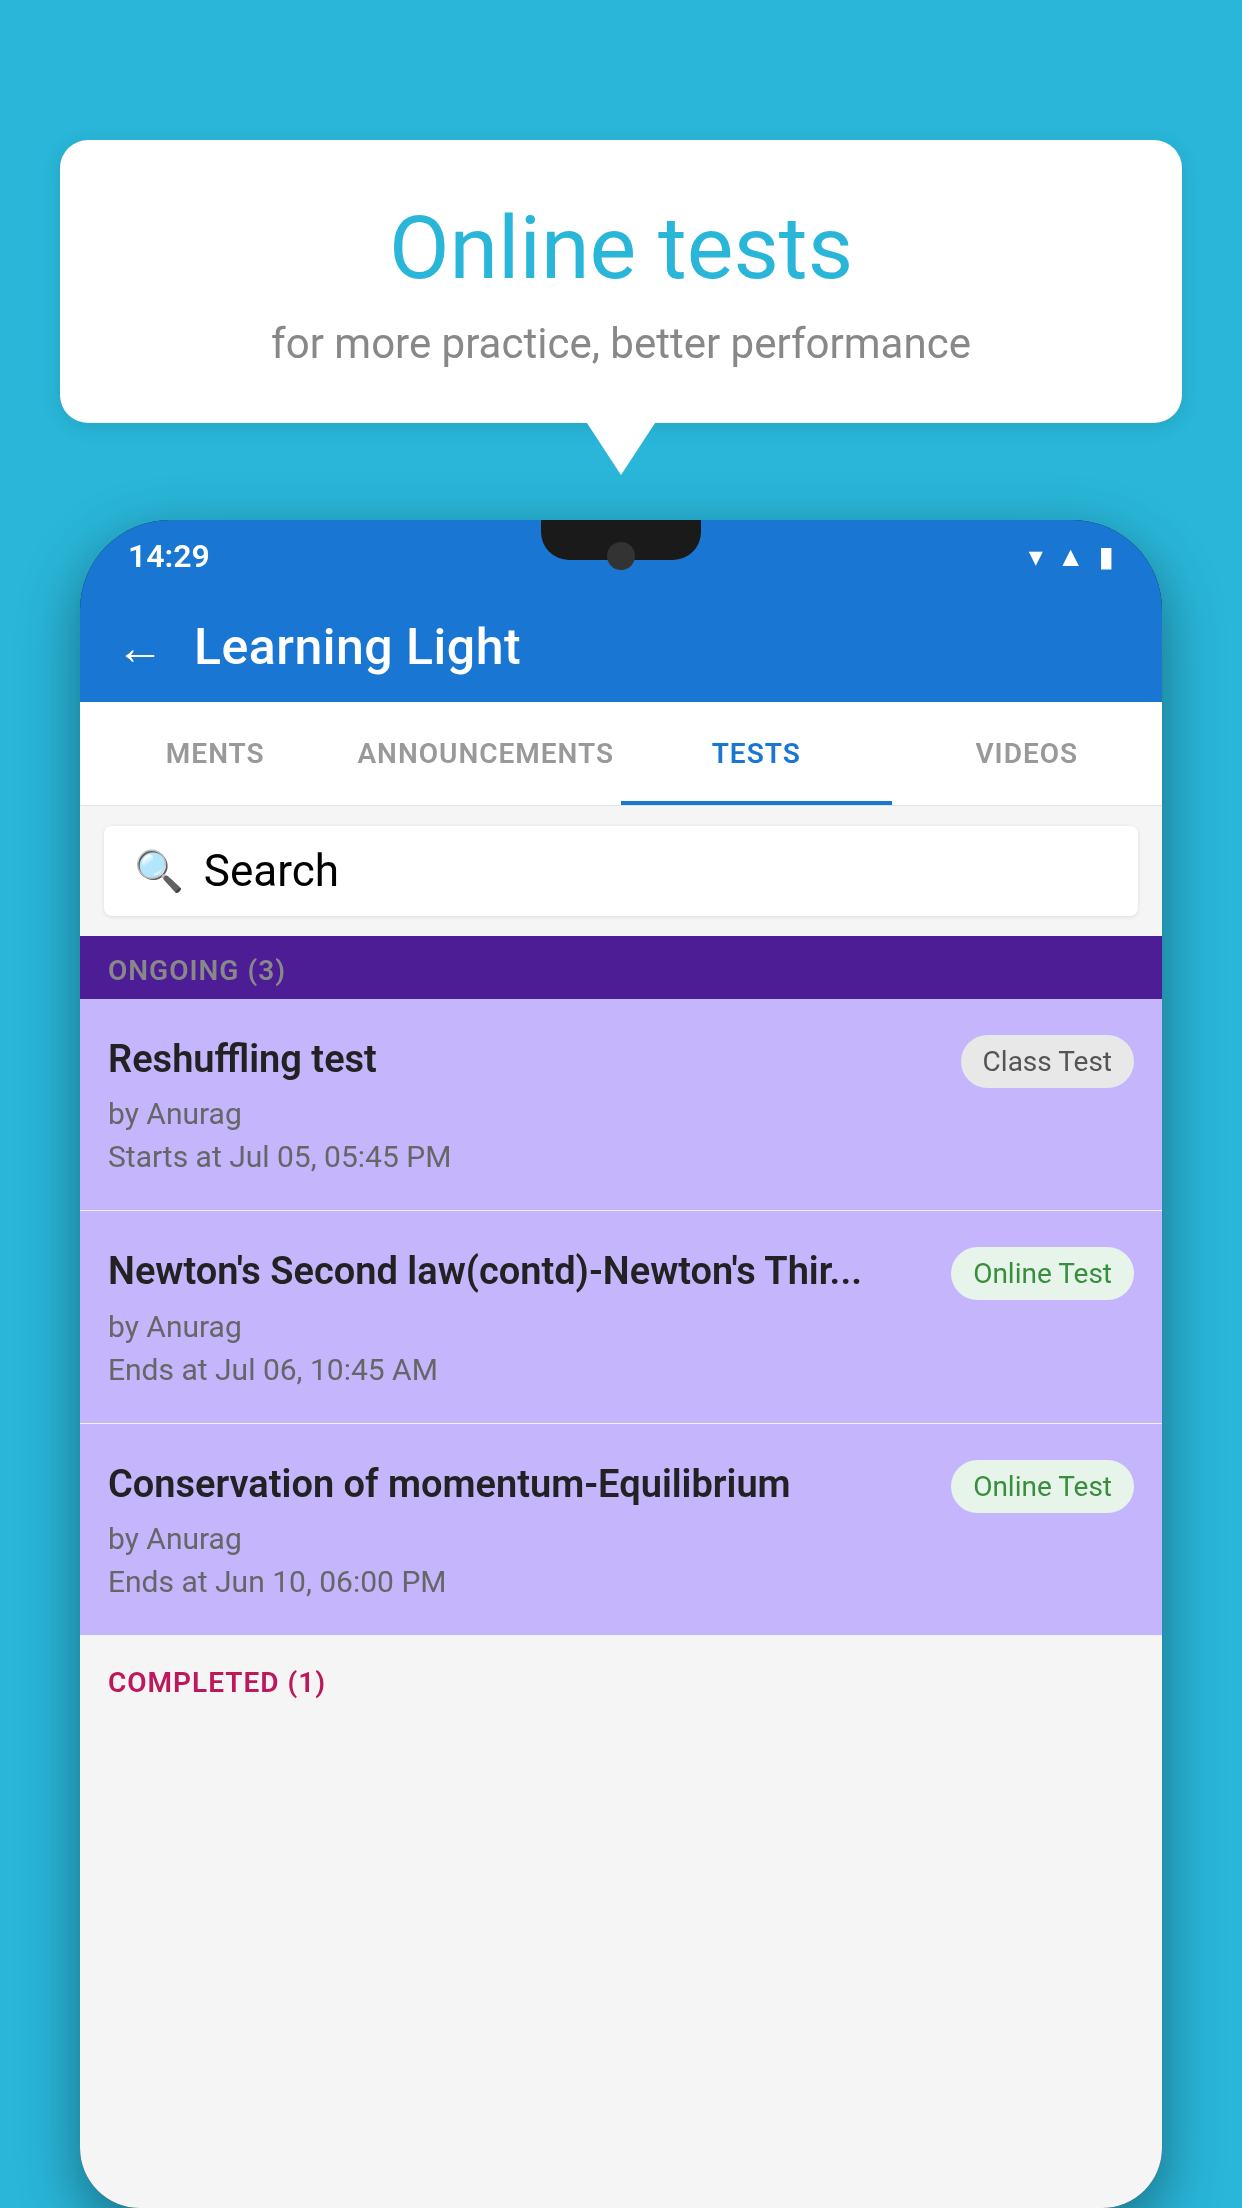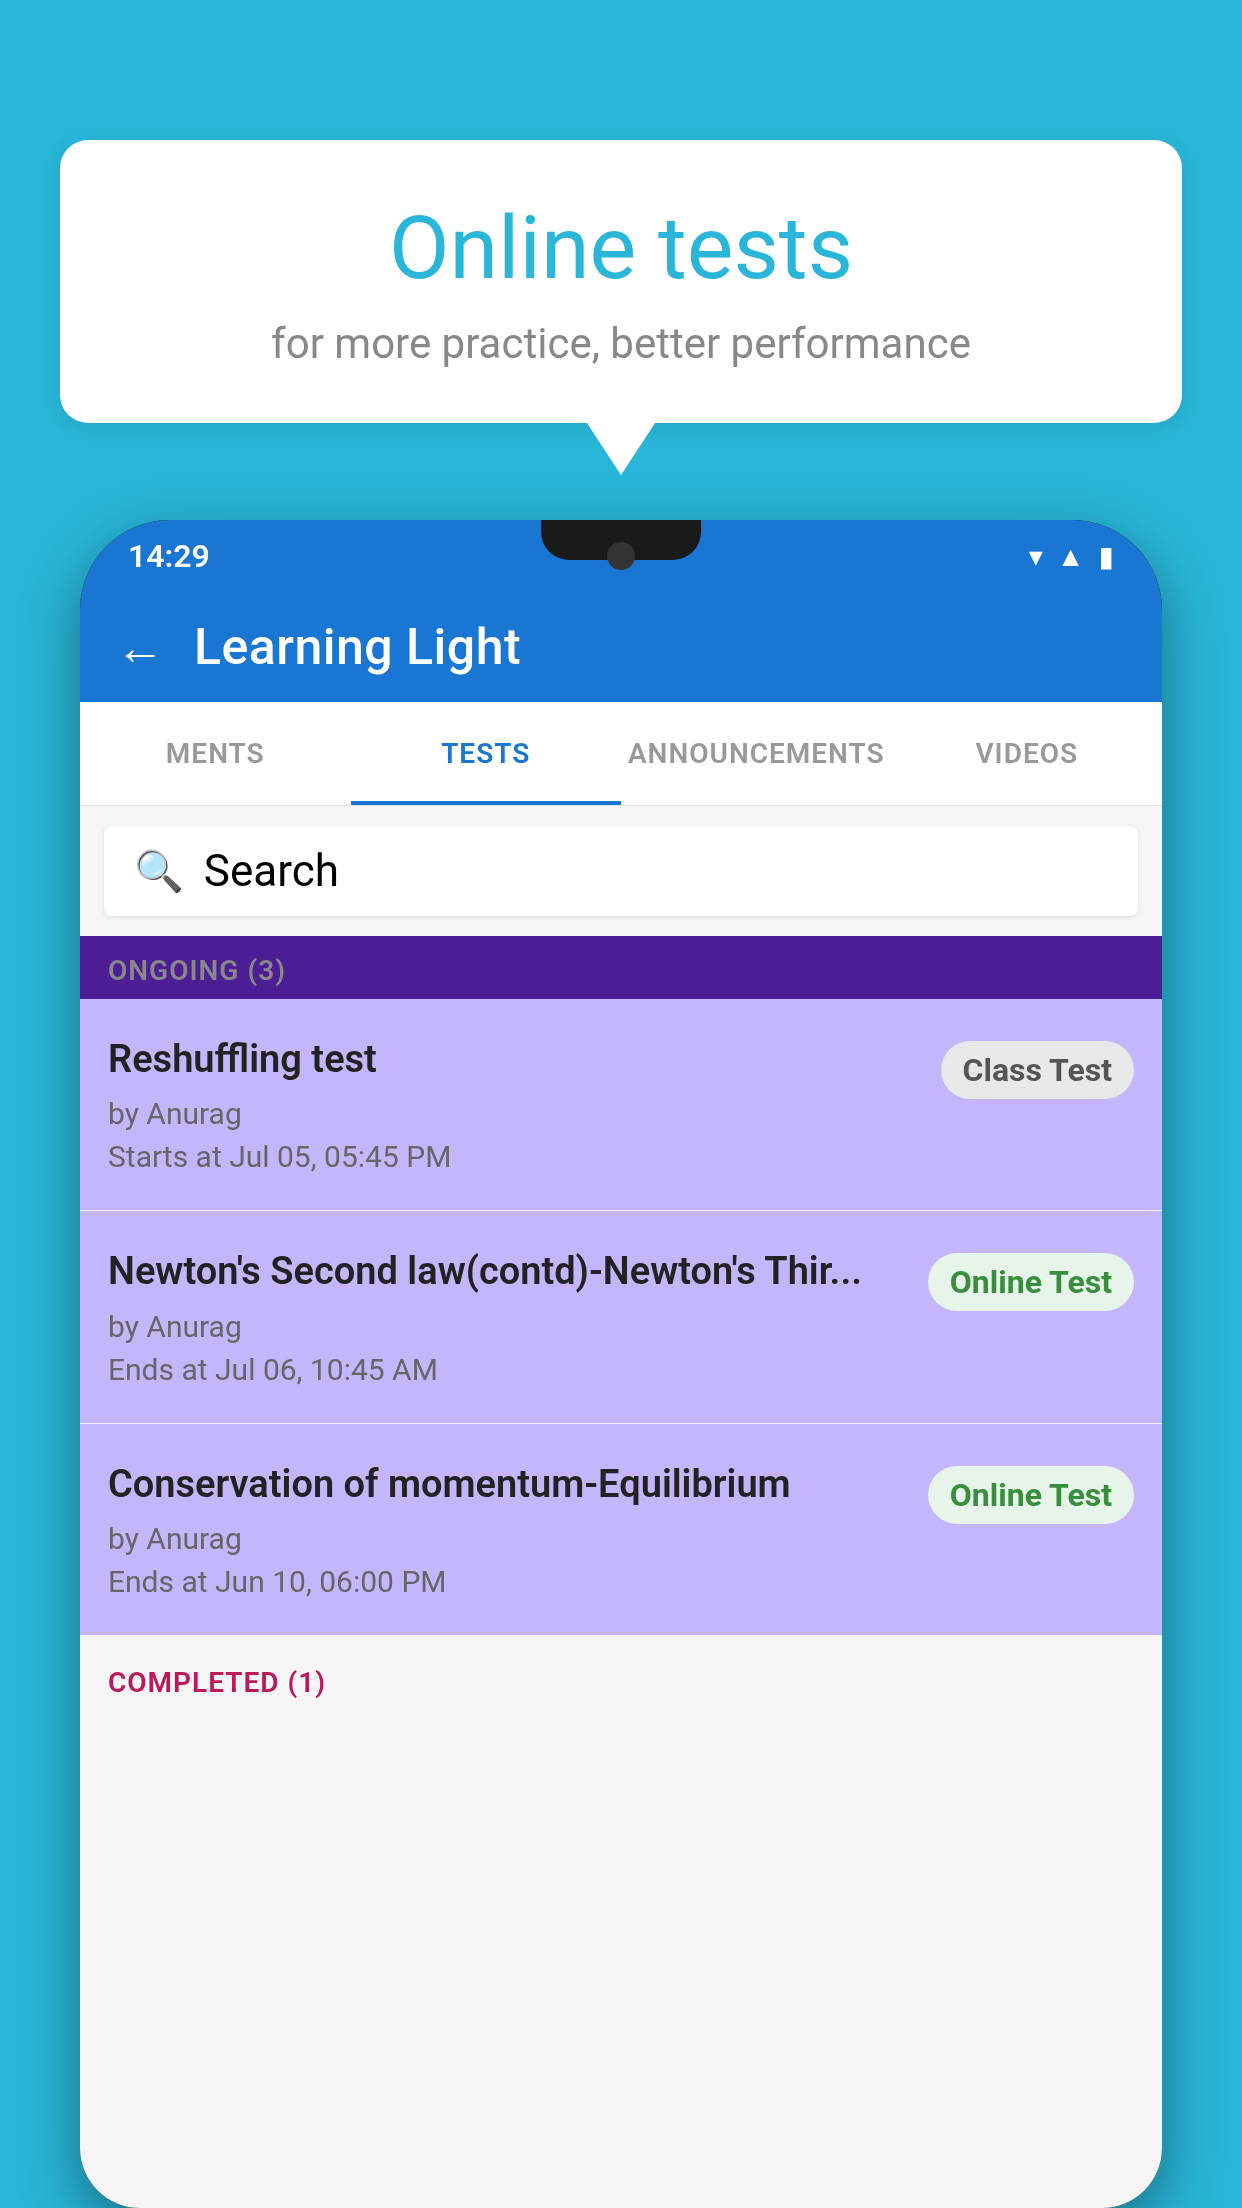--- a/index.html
+++ b/index.html
@@ -221,24 +221,23 @@
       color: #666;
       margin-bottom: 8px;
     }
     .test-time {
       font-size: 30px;
       color: #666;
     }
     .test-badge {
       border-radius: 30px;
       padding: 10px 22px;
-      font-size: 32px;
-      font-weight: 700;
+      font-size: 28px;
+      font-weight: 400;
       white-space: nowrap;
-      margin-top: 6px;
     }
     .badge-class {
       background: #e8e8e8;
       color: #555;
     }
     .badge-online {
       background: #e6f4ea;
       color: #388e3c;
     }
 
@@ -288,25 +287,25 @@
 
   <div class="app-bar">
     <span class="back-arrow">←</span>
     <span class="app-title">Learning Light</span>
   </div>
 
   <div class="tab-bar">
     <div class="tab-item">
       <span>MENTS</span>
     </div>
+    <div class="tab-item">
+      <span>ANNOUNCEMENTS</span>
+    </div>
     <div class="tab-item active">
       <span>TESTS</span>
-    </div>
-    <div class="tab-item">
-      <span>ANNOUNCEMENTS</span>
     </div>
     <div class="tab-item">
       <span>VIDEOS</span>
     </div>
   </div>
 
   <div class="content-area">
 
     <div class="search-bar">
       <span class="search-icon-wrap">🔍</span>

